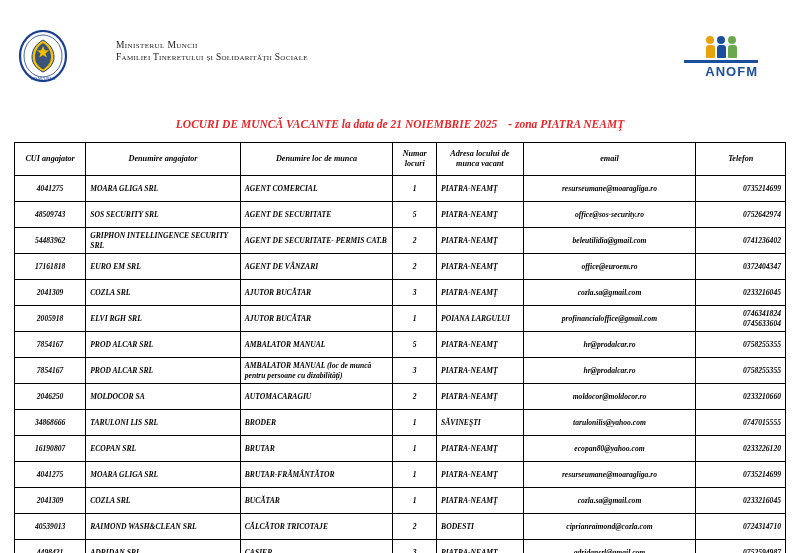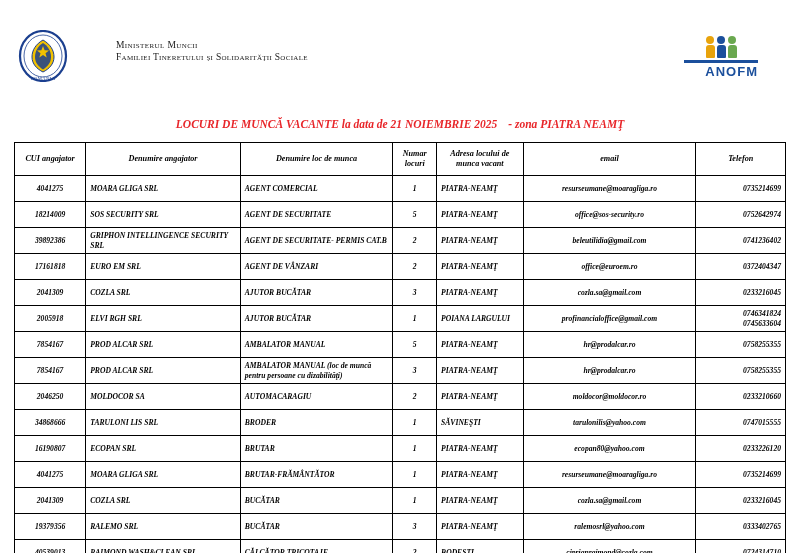--- a/index.html
+++ b/index.html
@@ -234,30 +234,30 @@
         <tr>
           <td class="c-cui">4041275</td>
           <td class="c-emp">MOARA GLIGA SRL</td>
           <td class="c-job">AGENT COMERCIAL</td>
           <td class="c-num">1</td>
           <td class="c-addr">PIATRA-NEAMŢ</td>
           <td class="c-email">resurseumane@moaragliga.ro</td>
           <td class="c-phone phone-multi">0735214699</td>
         </tr>
         <tr>
-          <td class="c-cui">18214009</td>
+          <td class="c-cui">48509743</td>
           <td class="c-emp">SOS SECURITY SRL</td>
           <td class="c-job">AGENT DE SECURITATE</td>
           <td class="c-num">5</td>
           <td class="c-addr">PIATRA-NEAMŢ</td>
           <td class="c-email">office@sos-security.ro</td>
           <td class="c-phone phone-multi">0752642974</td>
         </tr>
         <tr>
-          <td class="c-cui">39892386</td>
+          <td class="c-cui">54483962</td>
           <td class="c-emp">GRIPHON INTELLINGENCE SECURITY SRL</td>
           <td class="c-job">AGENT DE SECURITATE- PERMIS CAT.B</td>
           <td class="c-num">2</td>
           <td class="c-addr">PIATRA-NEAMŢ</td>
           <td class="c-email">beleutilidia@gmail.com</td>
           <td class="c-phone phone-multi">0741236402</td>
         </tr>
         <tr>
           <td class="c-cui">17161818</td>
           <td class="c-emp">EURO EM SRL</td>
@@ -341,29 +341,20 @@
           <td class="c-phone phone-multi">0735214699</td>
         </tr>
         <tr>
           <td class="c-cui">2041309</td>
           <td class="c-emp">COZLA SRL</td>
           <td class="c-job">BUCĂTAR</td>
           <td class="c-num">1</td>
           <td class="c-addr">PIATRA-NEAMŢ</td>
           <td class="c-email">cozla.sa@gmail.com</td>
           <td class="c-phone phone-multi">0233216045</td>
-        </tr>
-        <tr>
-          <td class="c-cui">19379356</td>
-          <td class="c-emp">RALEMO SRL</td>
-          <td class="c-job">BUCĂTAR</td>
-          <td class="c-num">3</td>
-          <td class="c-addr">PIATRA-NEAMŢ</td>
-          <td class="c-email">ralemosrl@yahoo.com</td>
-          <td class="c-phone phone-multi">0333402765</td>
         </tr>
         <tr>
           <td class="c-cui">40539013</td>
           <td class="c-emp">RAIMOND WASH&amp;CLEAN SRL</td>
           <td class="c-job">CĂLCĂTOR TRICOTAJE</td>
           <td class="c-num">2</td>
           <td class="c-addr">BODESTI</td>
           <td class="c-email">ciprianraimond@cozla.com</td>
           <td class="c-phone phone-multi">0724314710</td>
         </tr>

